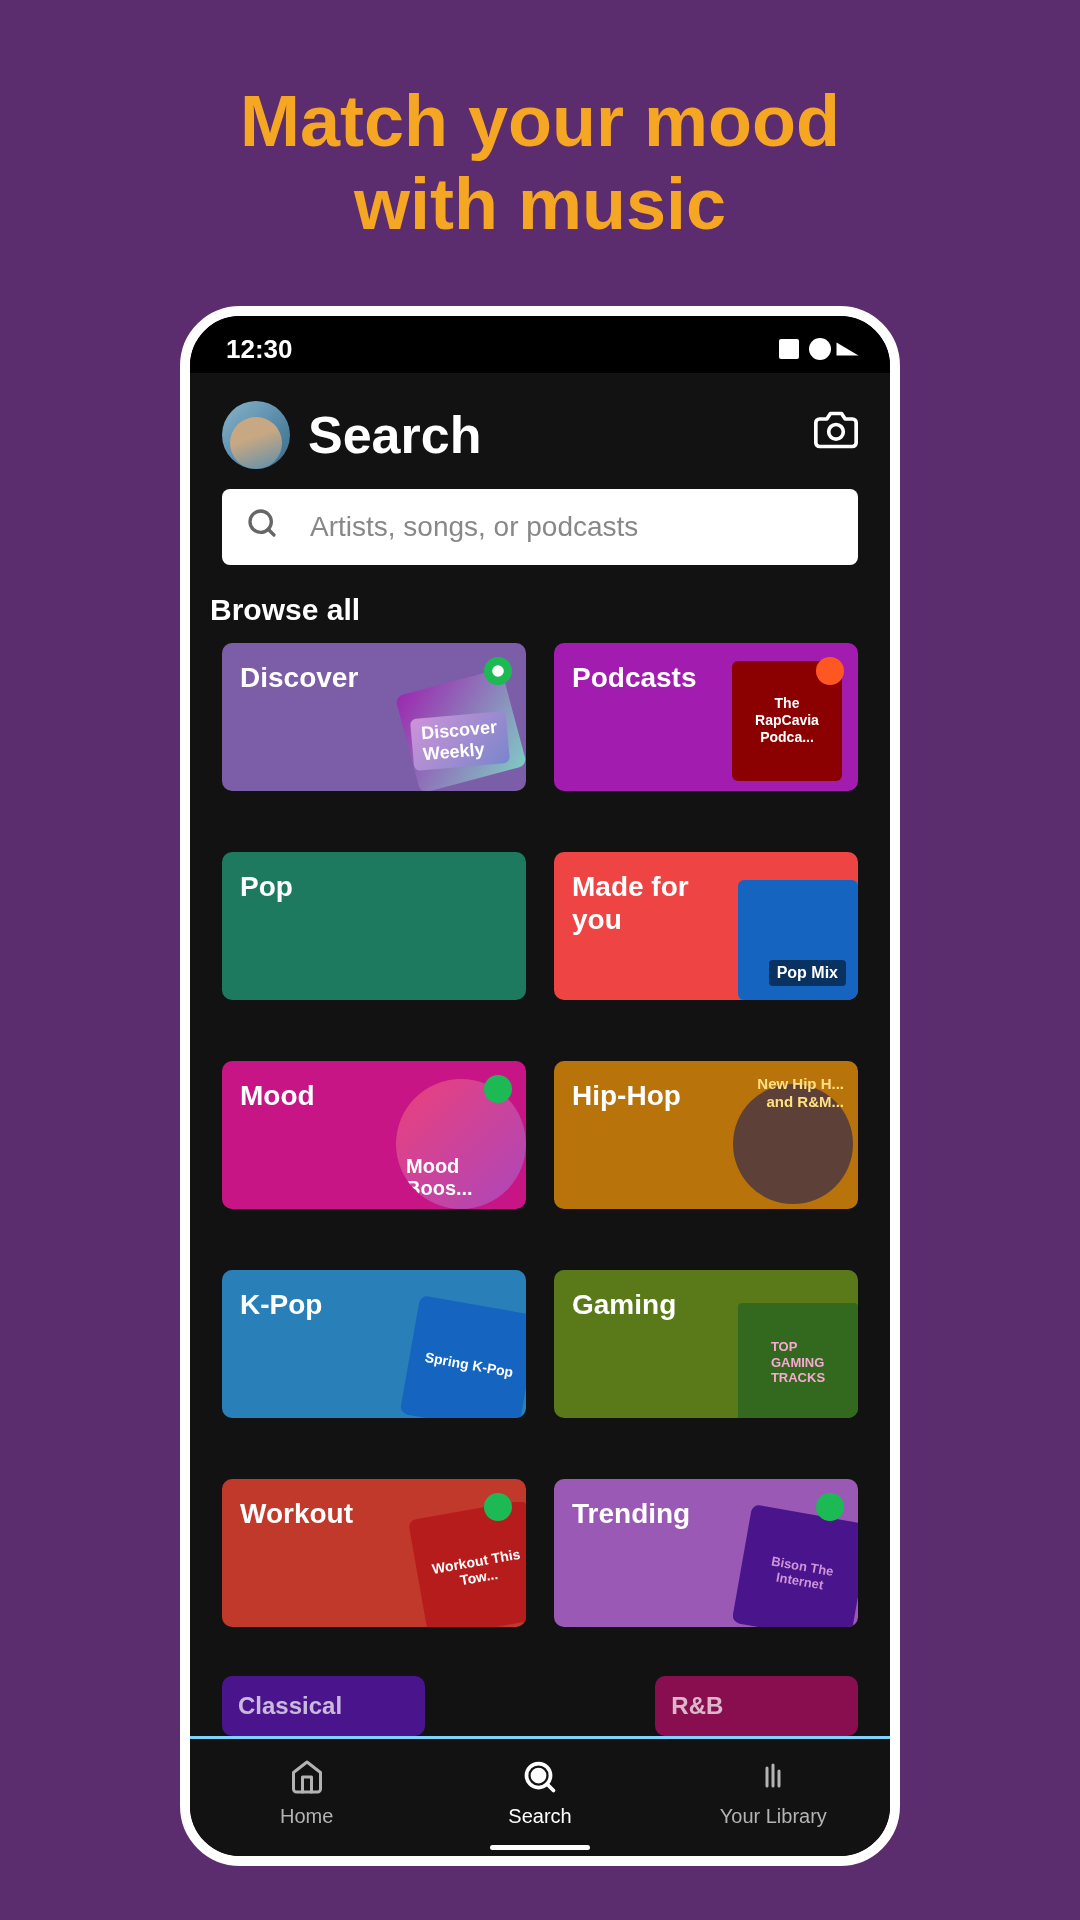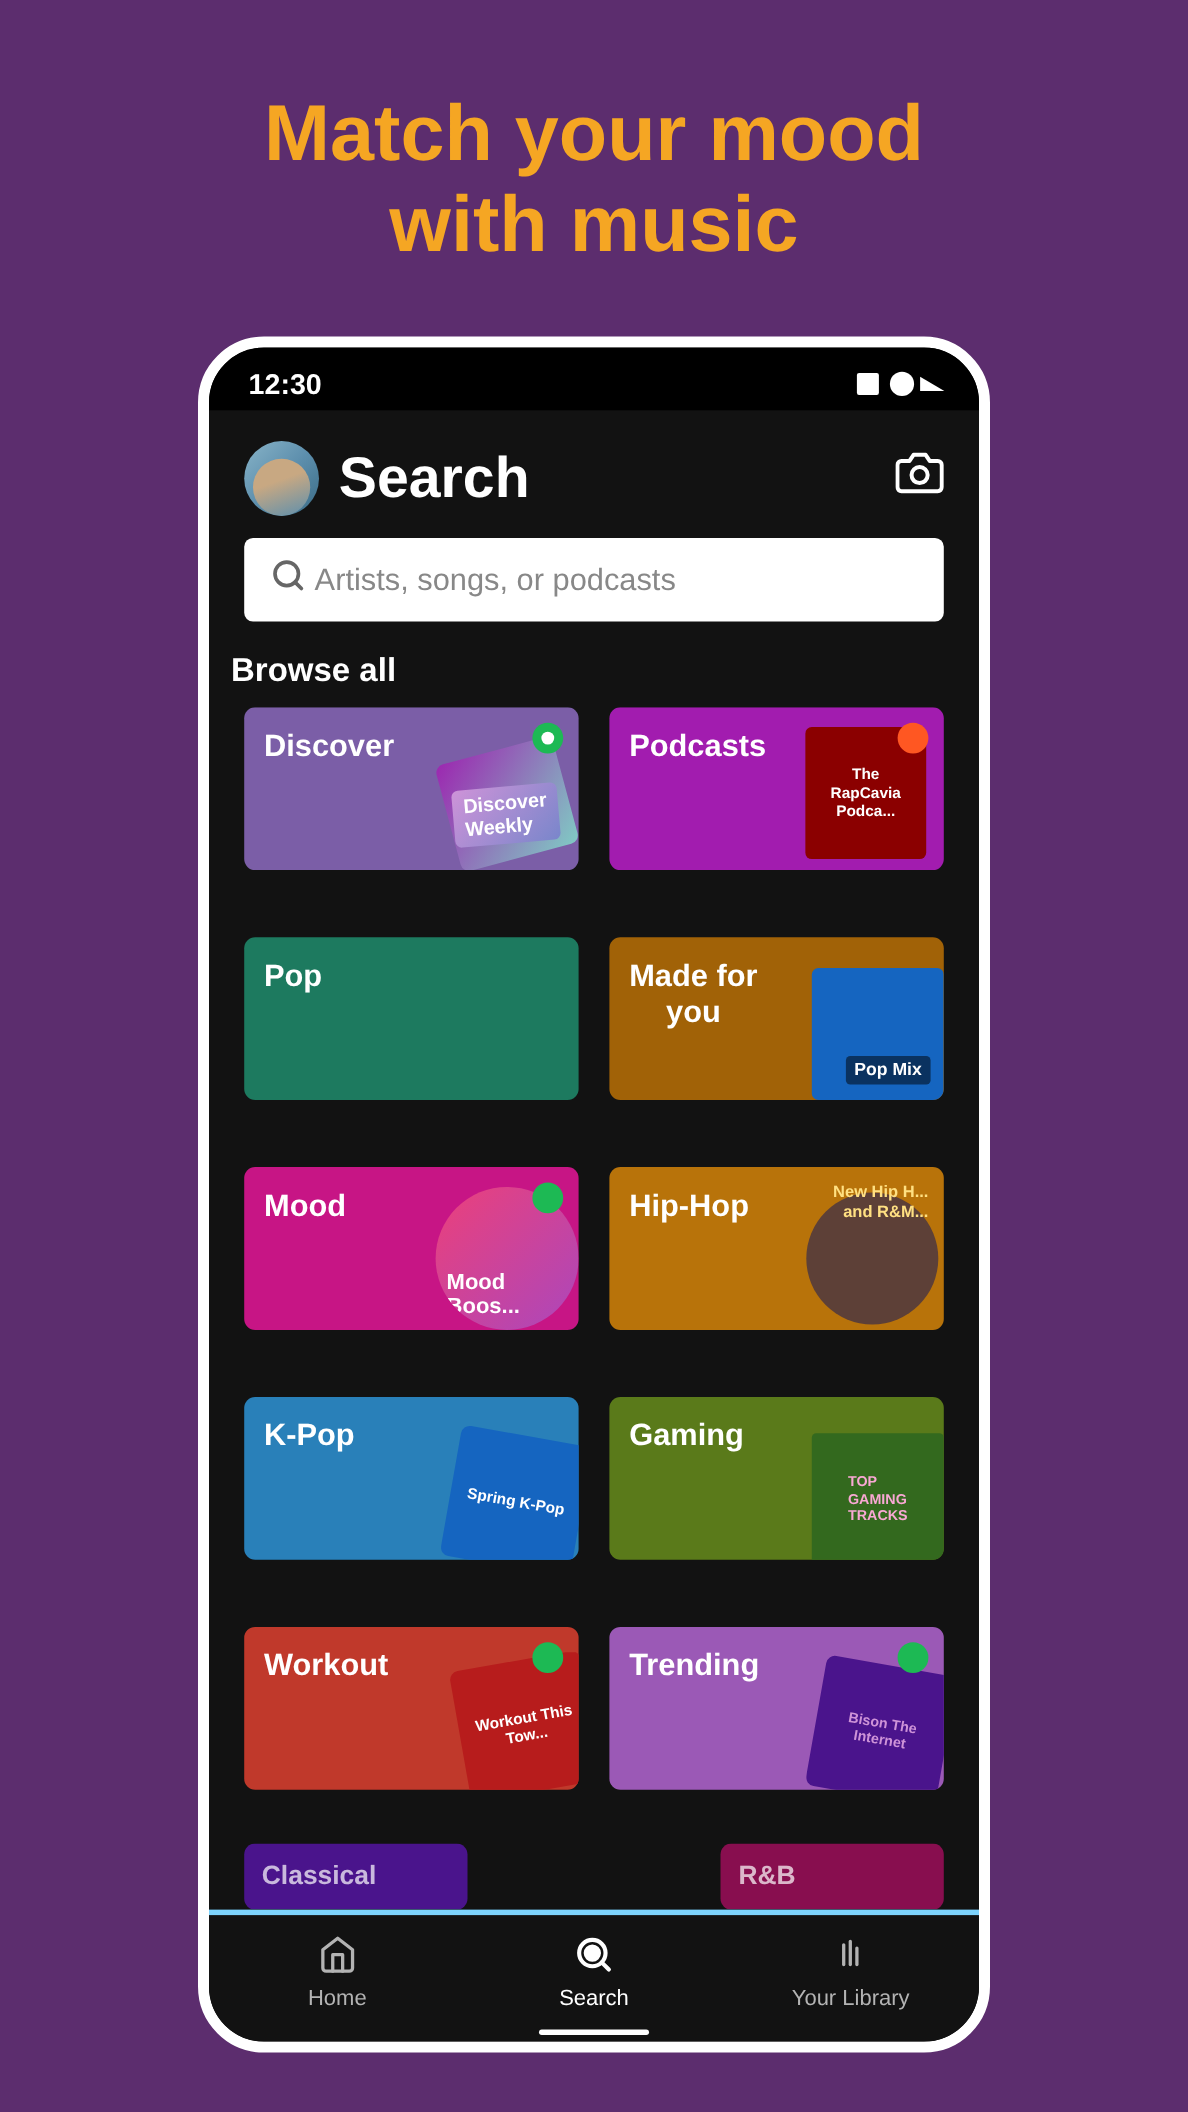--- a/index.html
+++ b/index.html
@@ -114,21 +114,21 @@
     }
 
     
     .search-box {
       margin: 0 32px 20px;
       background: #fff;
       border-radius: 8px;
       display: flex;
       align-items: center;
       padding: 18px 24px;
-      gap: 8px;
+      gap: 32px;
       flex-shrink: 0;
     }
     .search-icon {
       color: #333;
       font-size: 32px;
     }
     .search-placeholder {
       color: #888;
       font-size: 28px;
     }
@@ -167,21 +167,21 @@
       font-weight: 800;
       z-index: 2;
       line-height: 1.2;
       position: relative;
     }
 
     
     .card-discover { background: #7b5ea7; }
     .card-podcasts { background: #a21caf; }
     .card-pop { background: #1d7a5f; }
-    .card-made-for-you { background: #a16207; text-align: center; }
+    .card-made-for-you { background: #ef4444; }
     .card-mood { background: #c71585; }
     .card-hiphop { background: #b8730a; }
     .card-kpop { background: #2980b9; }
     .card-gaming { background: #5a7a1a; }
     .card-workout { background: #c0392b; }
     .card-trending { background: #9b59b6; }
 
     
     .spotify-dot {
       position: absolute;
@@ -193,21 +193,21 @@
       border-radius: 50%;
       z-index: 4;
       display: flex;
       align-items: center;
       justify-content: center;
     }
 
     
     .bottom-nav {
       background: #121212;
-      border-top: 5px solid #7dd3fc;
+      border-top: 3px solid #7dd3fc;
       display: flex;
       justify-content: space-around;
       align-items: center;
       padding: 16px 0 24px;
       flex-shrink: 0;
       height: 120px;
     }
     .nav-item {
       display: flex;
       flex-direction: column;

